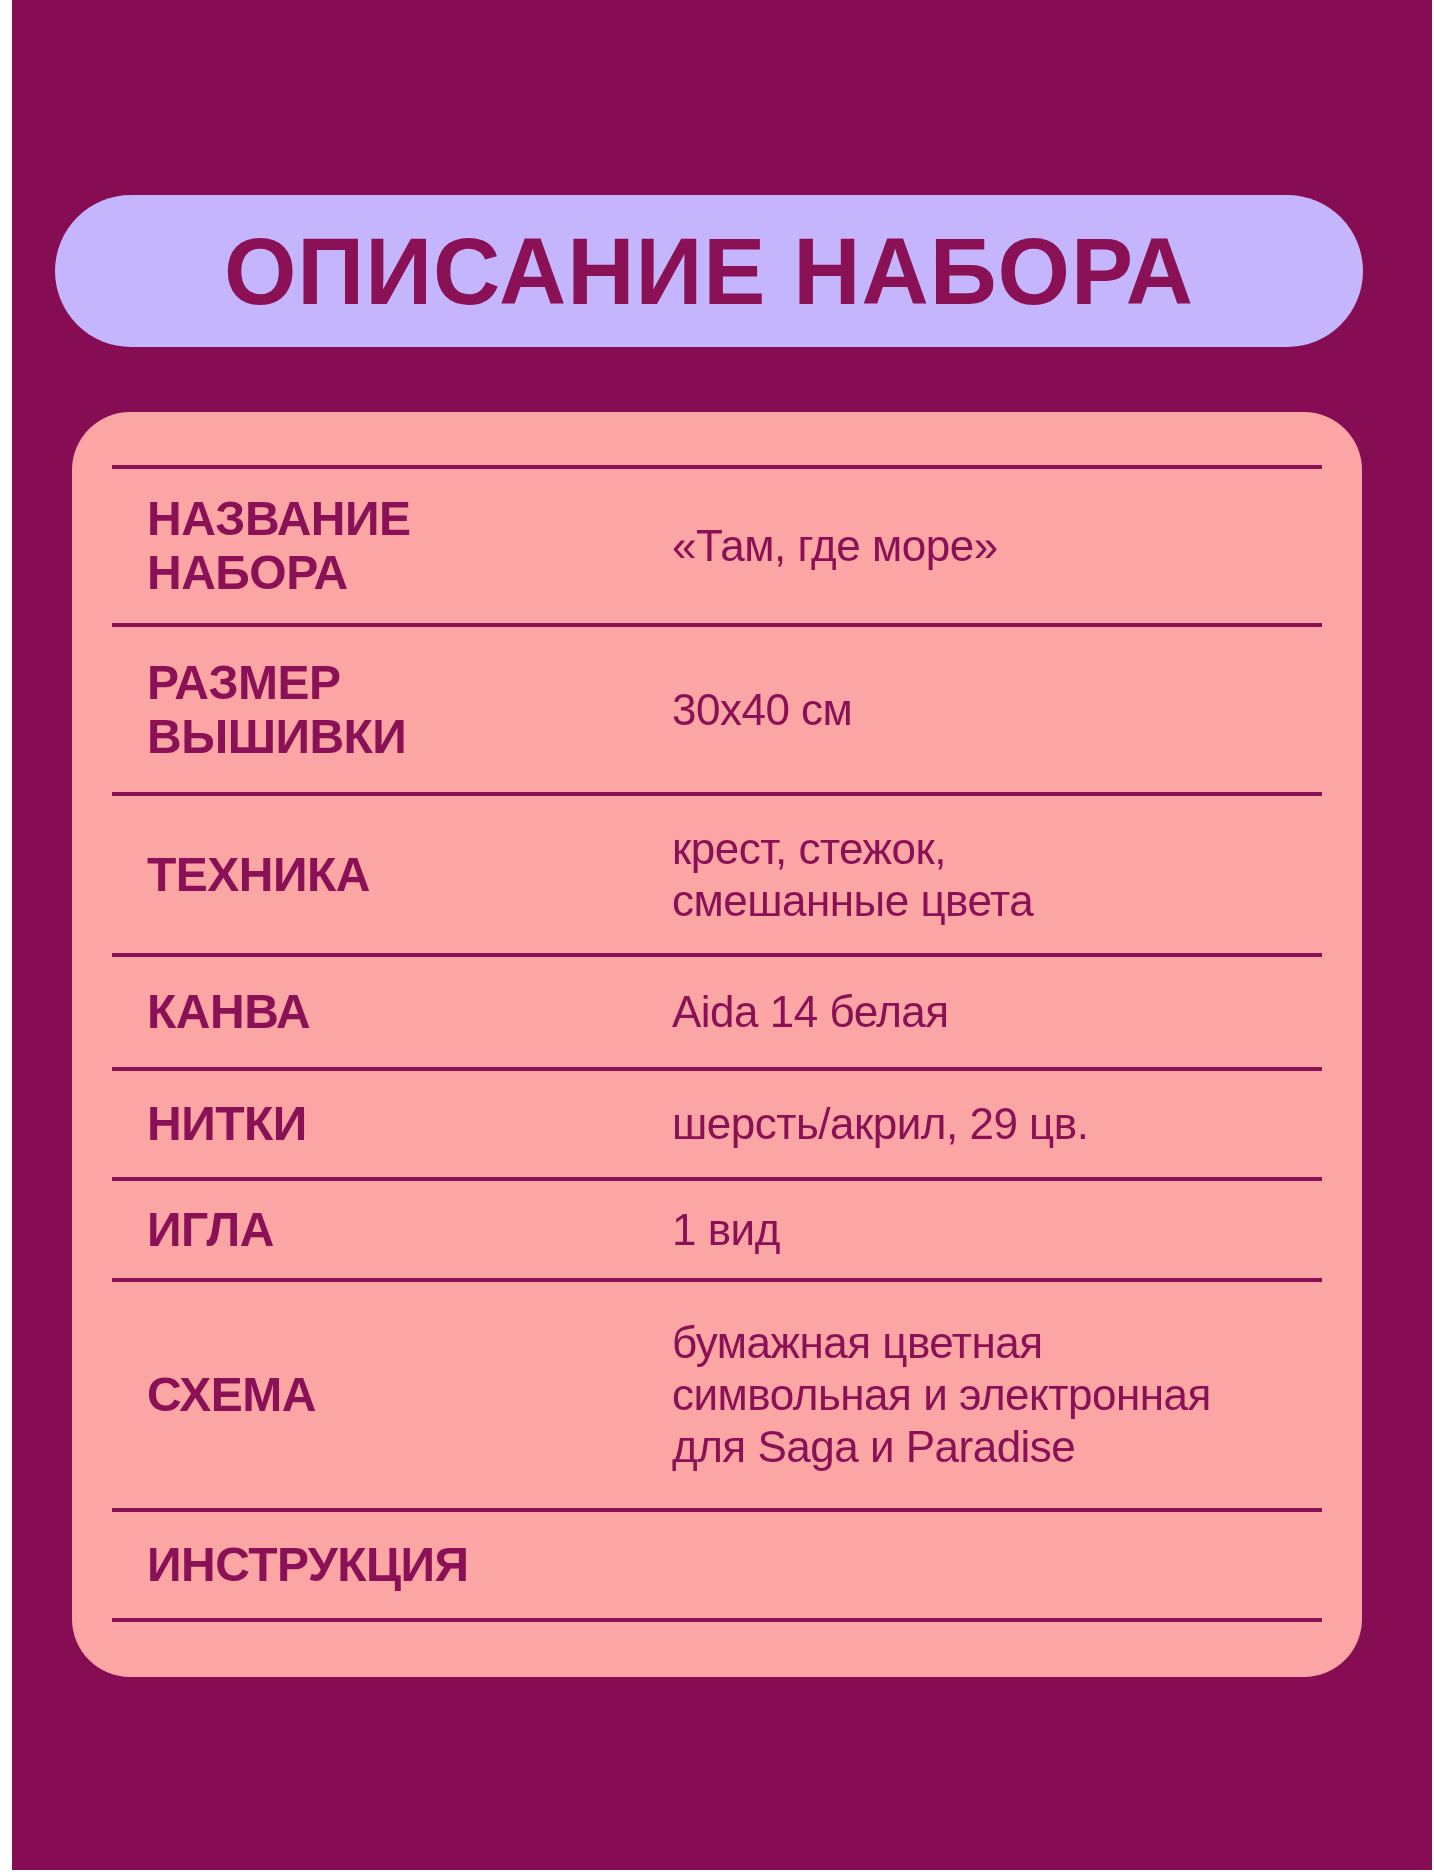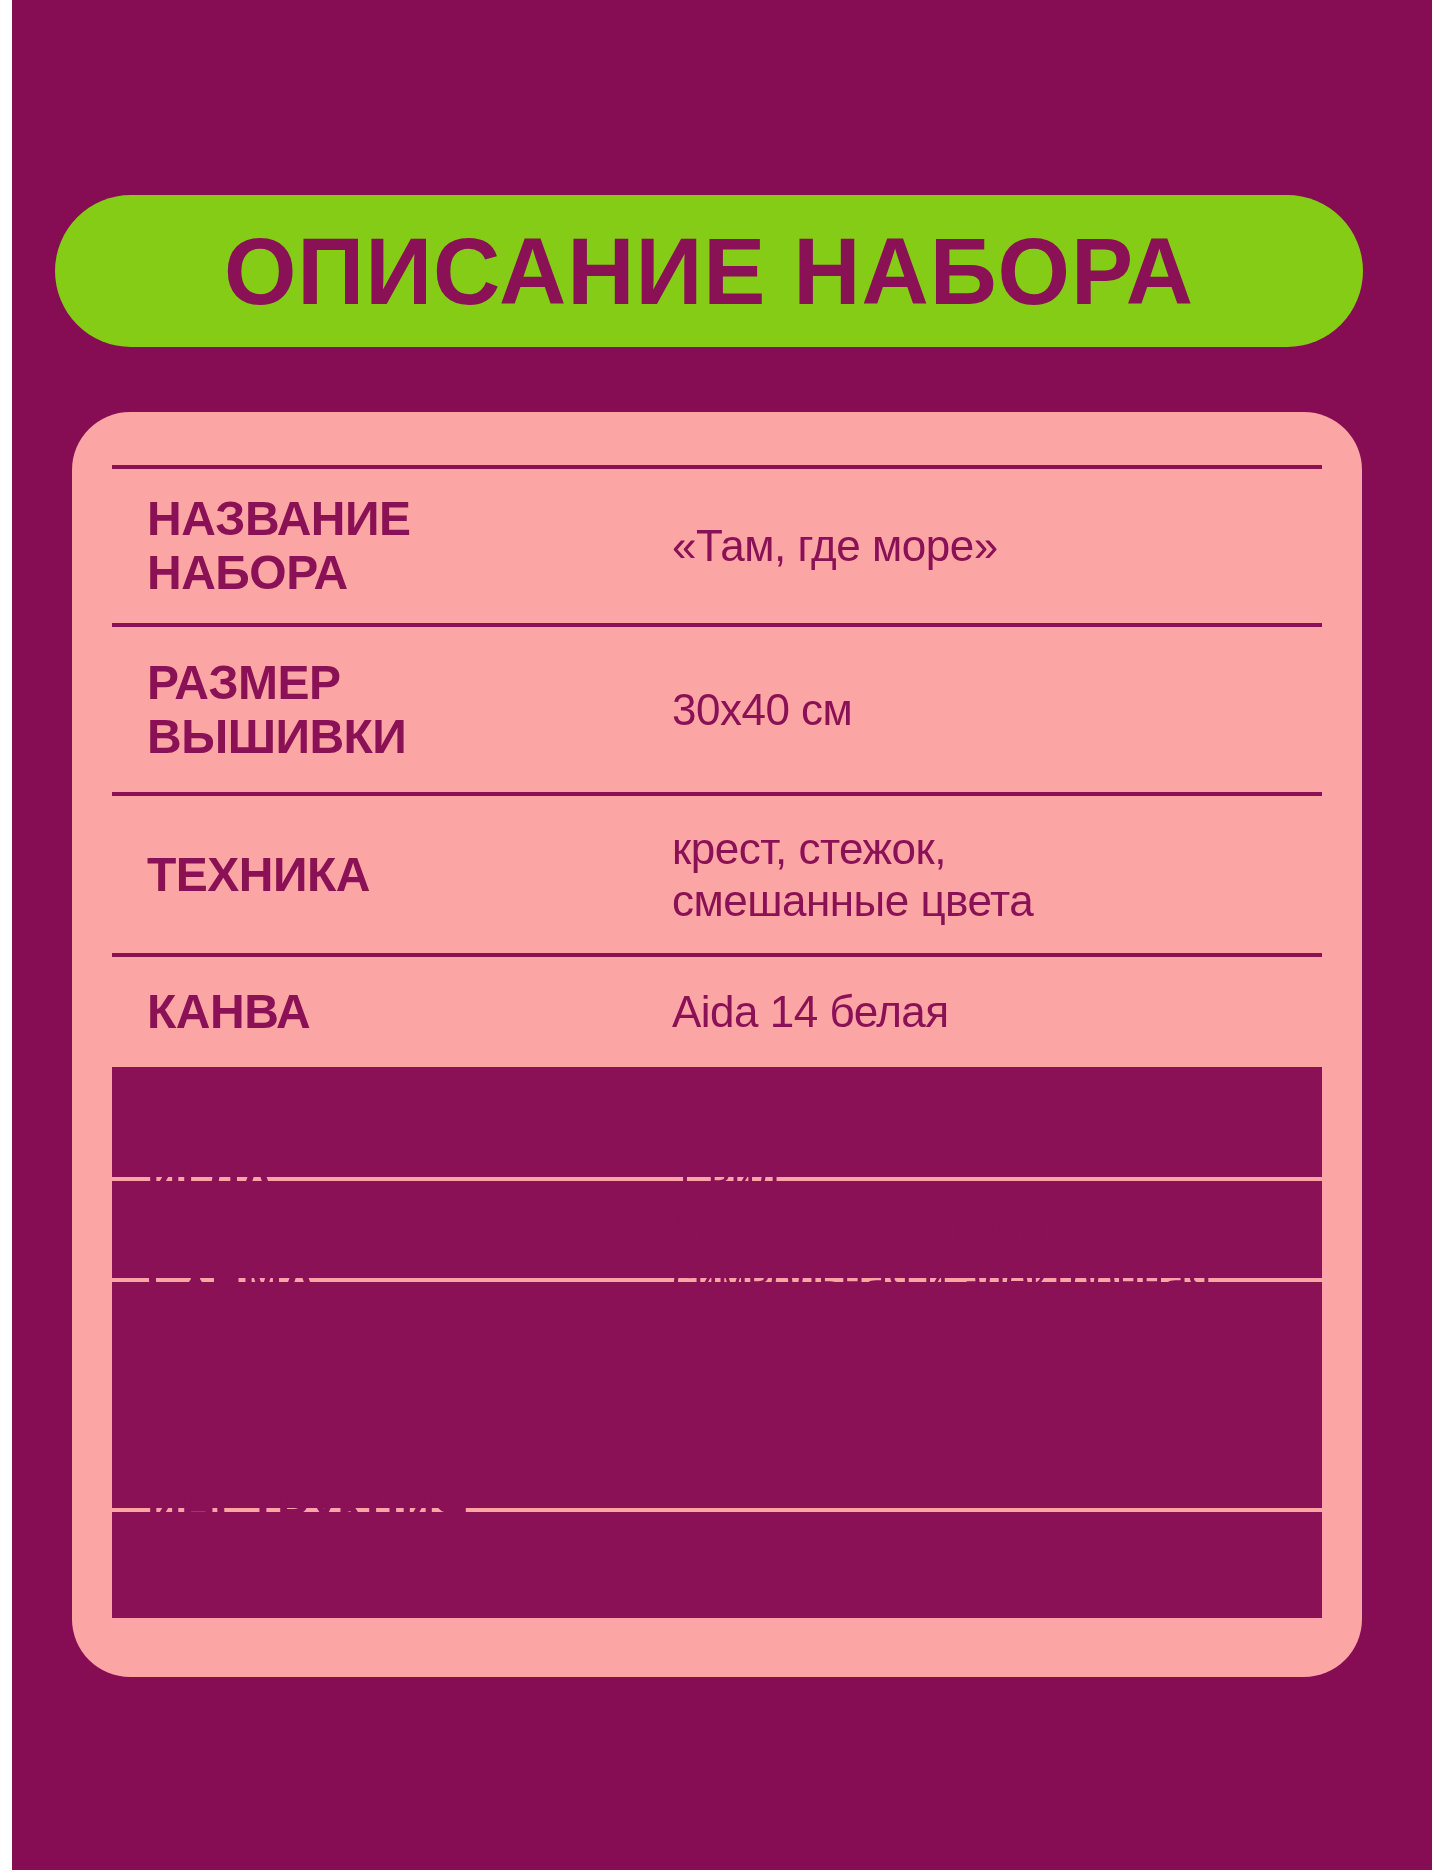--- a/index.html
+++ b/index.html
@@ -23,21 +23,21 @@
     bottom: 5px;
     background: #860C54;
   }
   
   .title-pill {
     position: absolute;
     left: 55px;
     top: 195px;
     width: 1308px;
     height: 152px;
-    background: #84cc16;
+    background: #c4b5fd;
     border-radius: 76px;
     display: flex;
     align-items: center;
     justify-content: center;
   }
   .title-text {
     color: #8A1156;
     font-size: 95px;
     font-weight: bold;
     letter-spacing: 1px;
@@ -123,20 +123,24 @@
 смешанные цвета</div>
   </div>
   <div class="divider"></div>
 
   <div class="spec-row">
     <div class="spec-label">КАНВА</div>
     <div class="spec-value">Aida 14 белая</div>
   </div>
   <div class="divider"></div>
 
+  <div class="spec-row">
+    <div class="spec-label">НИТКИ</div>
+    <div class="spec-value">шерсть/акрил, 29 цв.</div>
+  </div>
   <div class="divider"></div>
 
   <div class="spec-row">
     <div class="spec-label">ИГЛА</div>
     <div class="spec-value">1 вид</div>
   </div>
   <div class="divider"></div>
 
   <div class="spec-row">
     <div class="spec-label">СХЕМА</div>

